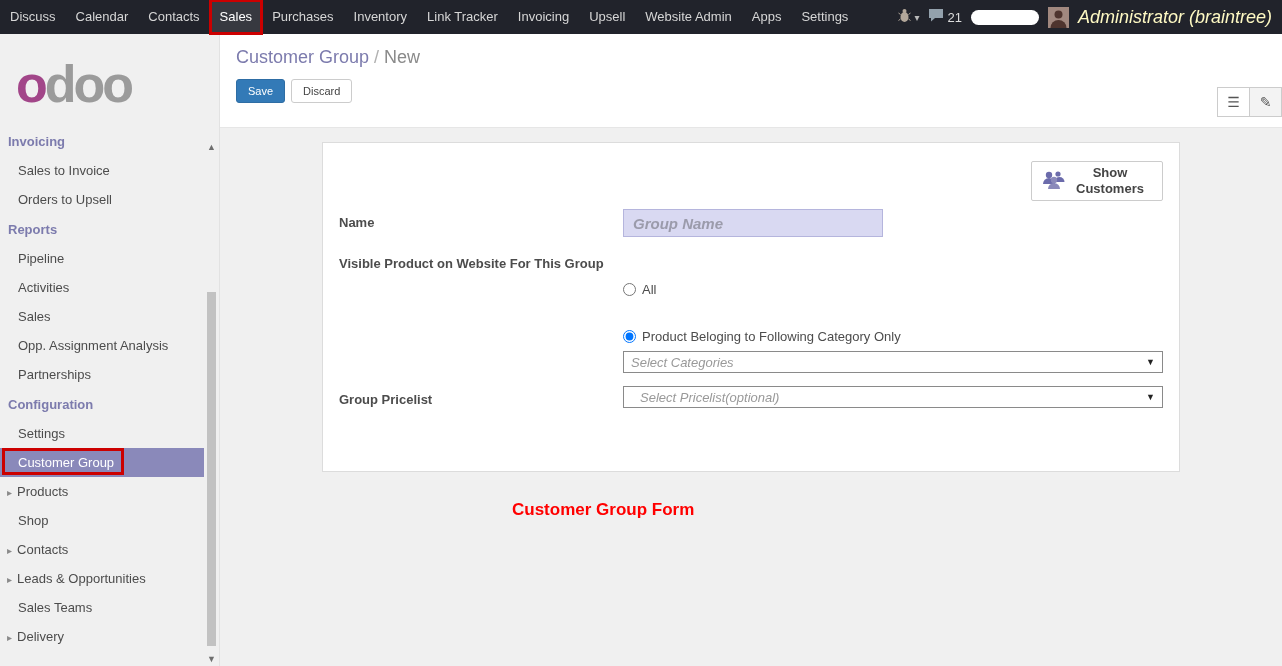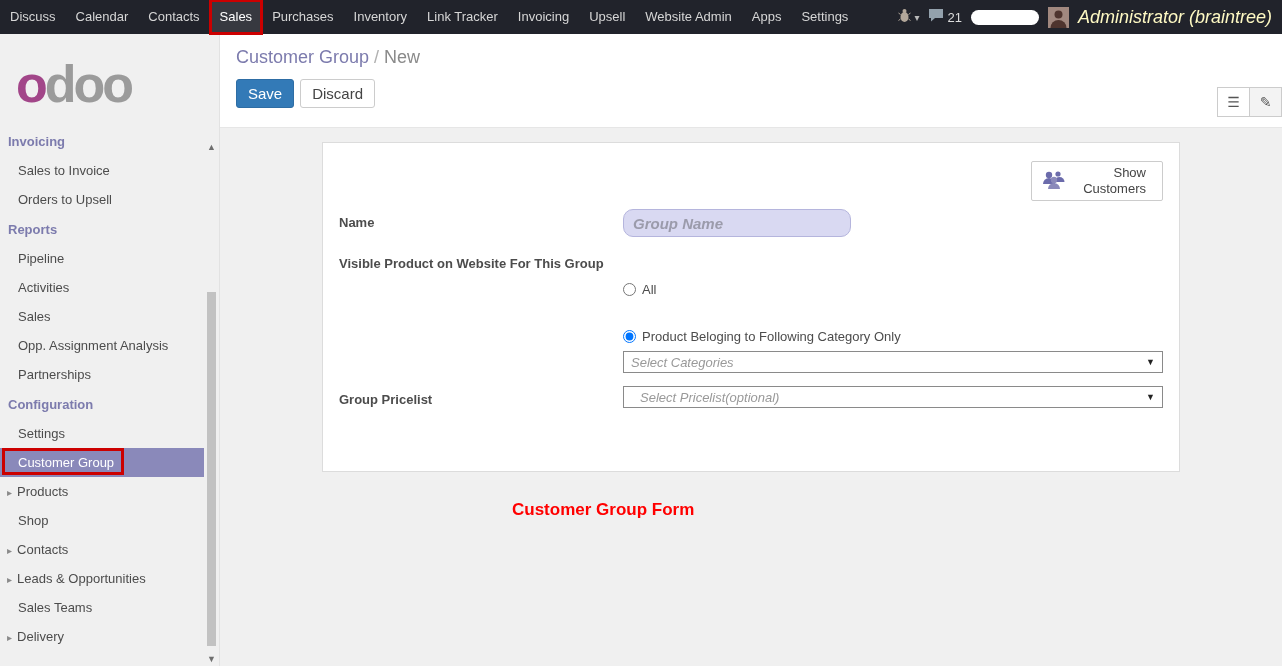--- a/index.html
+++ b/index.html
@@ -53,21 +53,21 @@
 
   
   .main { position:absolute; left:220px; top:34px; width:1062px; height:632px; }
   .control-panel { background:#fff; height:94px; border-bottom:1px solid #e6e6e6; position:relative; }
   .breadcrumb { padding:13px 0 0 16px; font-size:18px; }
   .bc-parent { color:#7c7bad; cursor:pointer; }
   .bc-sep { color:#b0b0b0; padding:0 5px; }
   .bc-current { color:#8a8a8a; }
   .cp-buttons { padding:11px 0 0 16px; display:flex; gap:6px; }
   .btn {
-    font-size:15px; padding:5px 11px; border-radius:3px; border:1px solid #ccc;
+    font-size:11px; padding:5px 11px; border-radius:3px; border:1px solid #ccc;
     background:#fff; color:#444; cursor:pointer; font-family:inherit;
   }
   .btn-primary { background:#337ab7; border-color:#2e6da4; color:#fff; }
   .view-switcher { position:absolute; right:0; top:53px; display:flex; }
   .vs-btn {
     width:33px; height:30px; border:1px solid #ccc; background:#fff;
     display:flex; align-items:center; justify-content:center;
     color:#555; font-size:14px; cursor:pointer; margin-left:-1px;
   }
   .vs-btn.active { background:#f3f3f3; }
@@ -76,29 +76,29 @@
   .sheet {
     position:relative; width:858px; margin:14px auto 0; background:#fff;
     border:1px solid #dcdcdc; height:330px; padding:16px;
   }
   .show-customers {
     position:absolute; top:18px; right:16px; width:132px; height:40px;
     border:1px solid #ccc; border-radius:2px; background:#fff;
     display:flex; align-items:center; gap:7px; padding:0 9px;
     cursor:pointer; font-size:13px; color:#444;
   }
-  .sc-label { width:72px; line-height:1.25; text-align:right; }
+  .sc-label { width:72px; line-height:1.25; text-align:center;font-weight:bold; }
 
   .form-rows { margin-top:50px; }
   .form-row { display:flex; margin-bottom:13px; }
   .form-label { width:284px; font-weight:bold; font-size:13px; color:#4c4c4c; padding-top:6px; }
   .form-field { flex:1; }
   .name-input {
-    width:228px; height:28px; background:#d9d9f2; border:1px solid #b5b5dd;
-    border-radius:10px; padding:0 9px; font-size:15px; font-family:inherit; color:#333;
+    width:260px; height:28px; background:#d9d9f2; border:1px solid #b5b5dd;
+    border-radius:0; padding:0 9px; font-size:15px; font-family:inherit; color:#333;
   }
   .name-input::placeholder { font-style:italic; font-weight:bold; color:#9b9bab; }
   .radio-stack { display:flex; flex-direction:column; gap:4px; font-size:13px; color:#4c4c4c; padding-top:4px; }
   .radio-stack label { display:flex; align-items:center; gap:6px; cursor:pointer;margin-top:28px; }
   .radio-stack input { margin:0; }
   .o-select {
     height:22px; border:1px solid #8a8a8a; background:#fff; display:flex;
     align-items:center; padding:0 7px; font-size:13px; color:#999;
     font-style:italic; cursor:pointer; margin-top:7px;
   }

